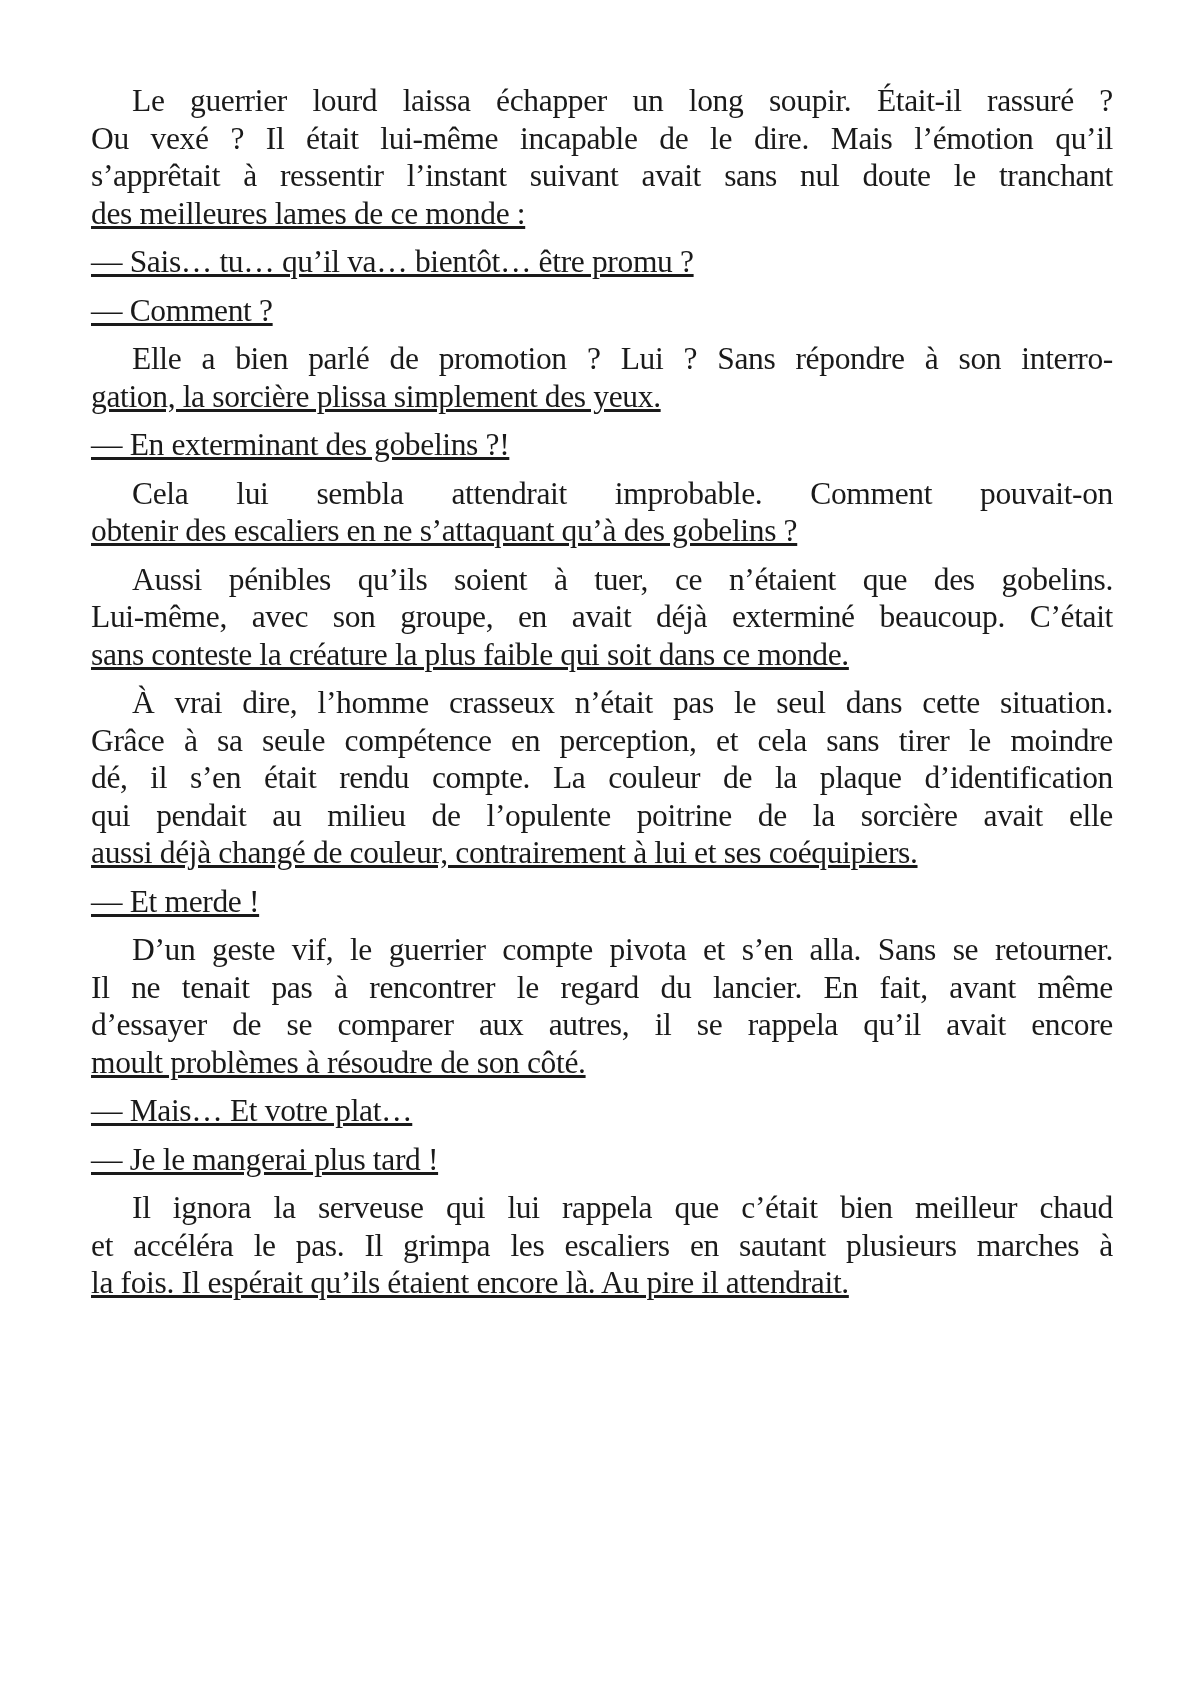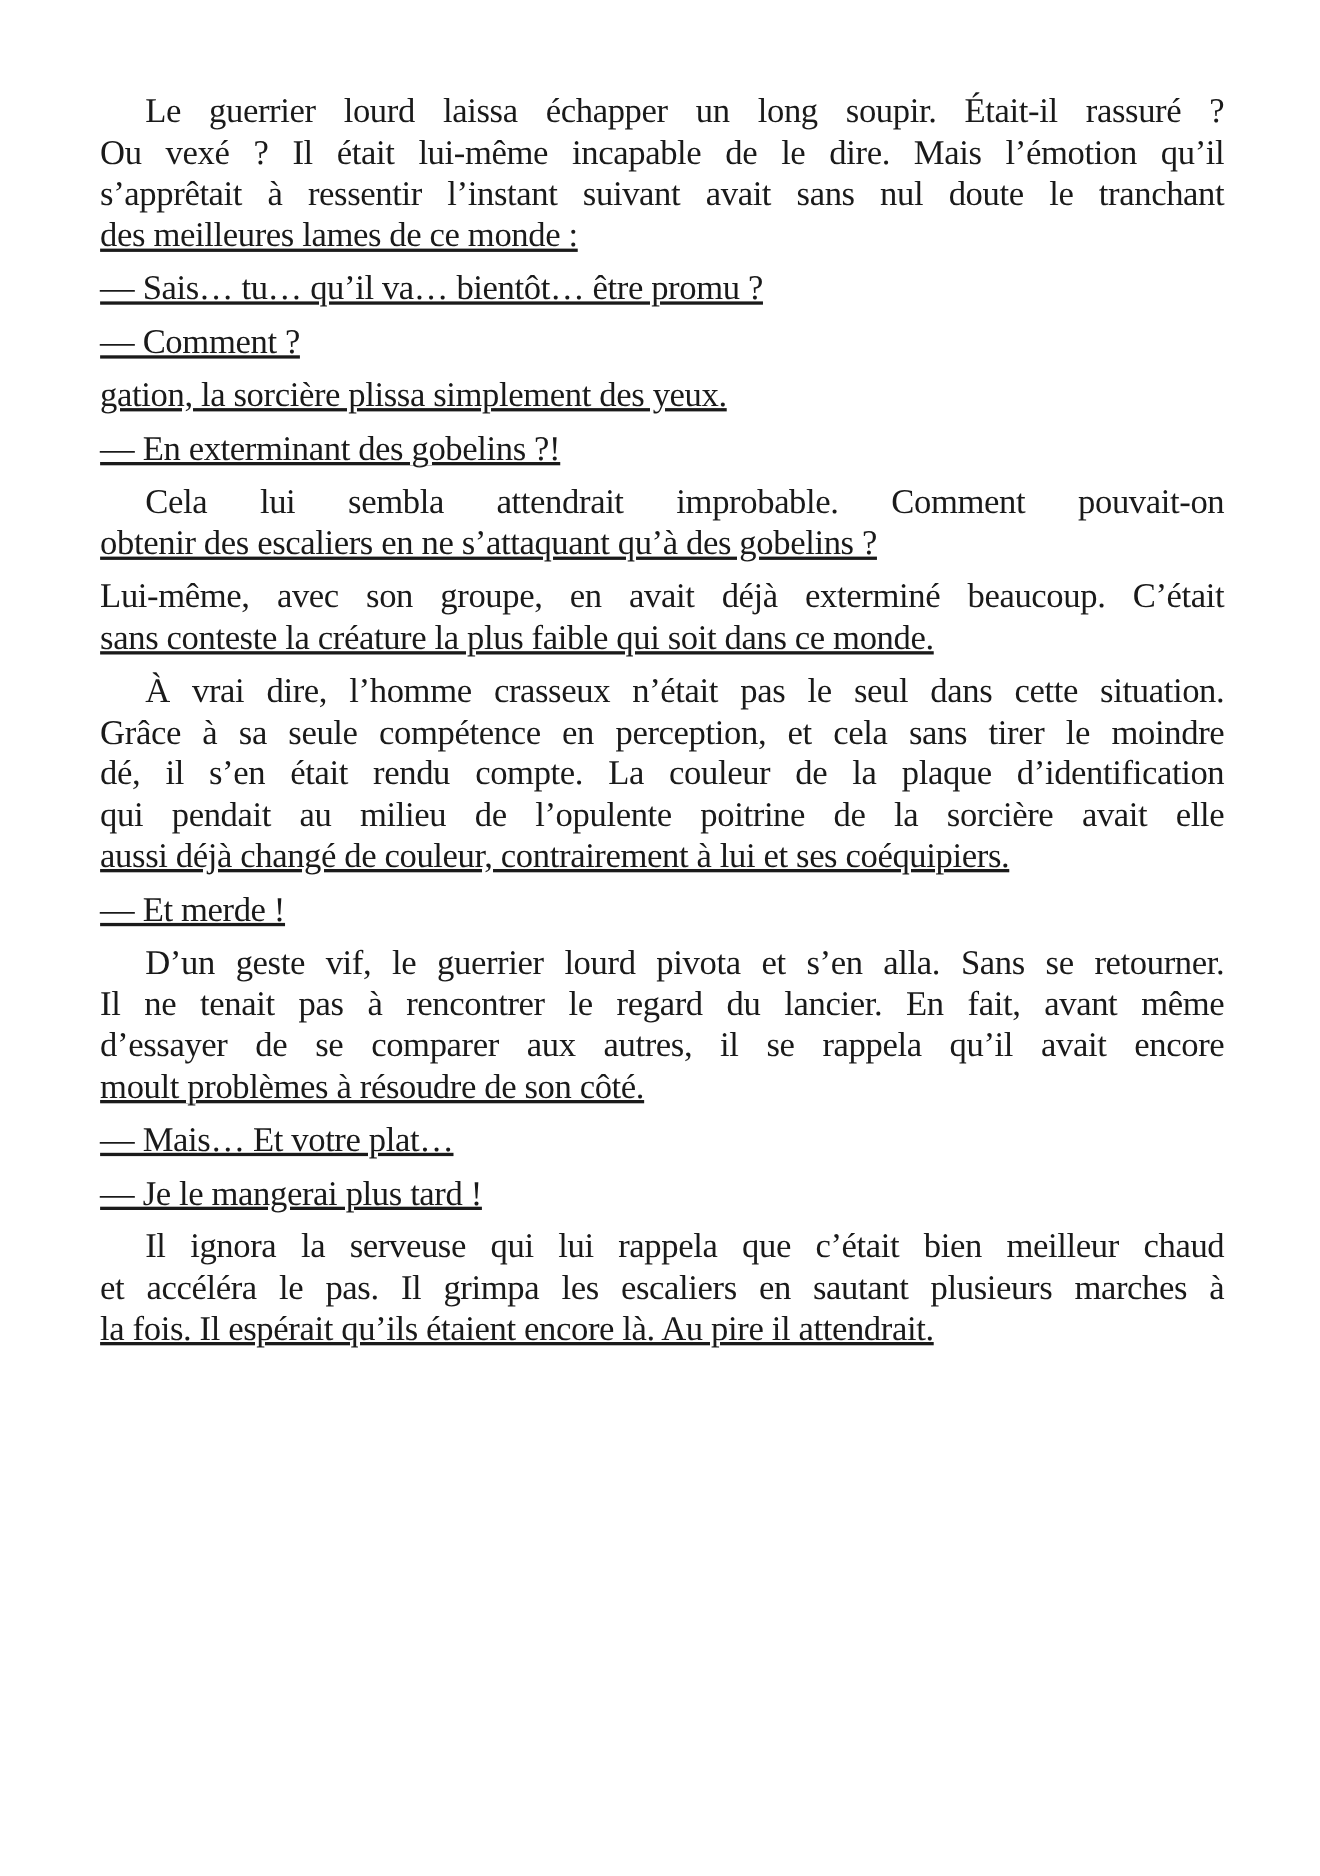--- a/index.html
+++ b/index.html
@@ -65,52 +65,54 @@
 
     <div class="para">
       <span class="line last">— Sais… tu… qu’il va… bientôt… être promu ?</span>
     </div>
 
     <div class="para">
       <span class="line last">— Comment ?</span>
     </div>
 
     <div class="para">
+      <span class="line indent">Elle a bien parlé de promotion ? Lui ? Sans répondre à son interro-</span>
       <span class="line last">gation, la sorcière plissa simplement des yeux.</span>
     </div>
 
 
     <div class="para">
       <span class="line last">— En exterminant des gobelins ?!</span>
     </div>
 
     <div class="para">
       <span class="line indent">Cela lui sembla attendrait improbable. Comment pouvait-on</span>
       <span class="line last">obtenir des escaliers en ne s’attaquant qu’à des gobelins ?</span>
     </div>
 
     <div class="para">
+      <span class="line indent">Aussi pénibles qu’ils soient à tuer, ce n’étaient que des gobelins.</span>
       <span class="line">Lui-même, avec son groupe, en avait déjà exterminé beaucoup. C’était</span>
       <span class="line last">sans conteste la créature la plus faible qui soit dans ce monde.</span>
     </div>
 
     <div class="para">
       <span class="line indent">À vrai dire, l’homme crasseux n’était pas le seul dans cette situation.</span>
       <span class="line">Grâce à sa seule compétence en perception, et cela sans tirer le moindre</span>
       <span class="line">dé, il s’en était rendu compte. La couleur de la plaque d’identification</span>
       <span class="line">qui pendait au milieu de l’opulente poitrine de la sorcière avait elle</span>
       <span class="line last">aussi déjà changé de couleur, contrairement à lui et ses coéquipiers.</span>
     </div>
 
     <div class="para">
       <span class="line last">— Et merde !</span>
     </div>
 
     <div class="para">
-      <span class="line indent">D’un geste vif, le guerrier lourd pivota et s’en alla. Sans se retourner.</span>
+      <span class="line indent">D’un geste vif, le guerrier compte pivota et s’en alla. Sans se retourner.</span>
       <span class="line">Il ne tenait pas à rencontrer le regard du lancier. En fait, avant même</span>
       <span class="line">d’essayer de se comparer aux autres, il se rappela qu’il avait encore</span>
       <span class="line last">moult problèmes à résoudre de son côté.</span>
     </div>
 
     <div class="para">
       <span class="line last">— Mais… Et votre plat…</span>
     </div>
 
     <div class="para">

